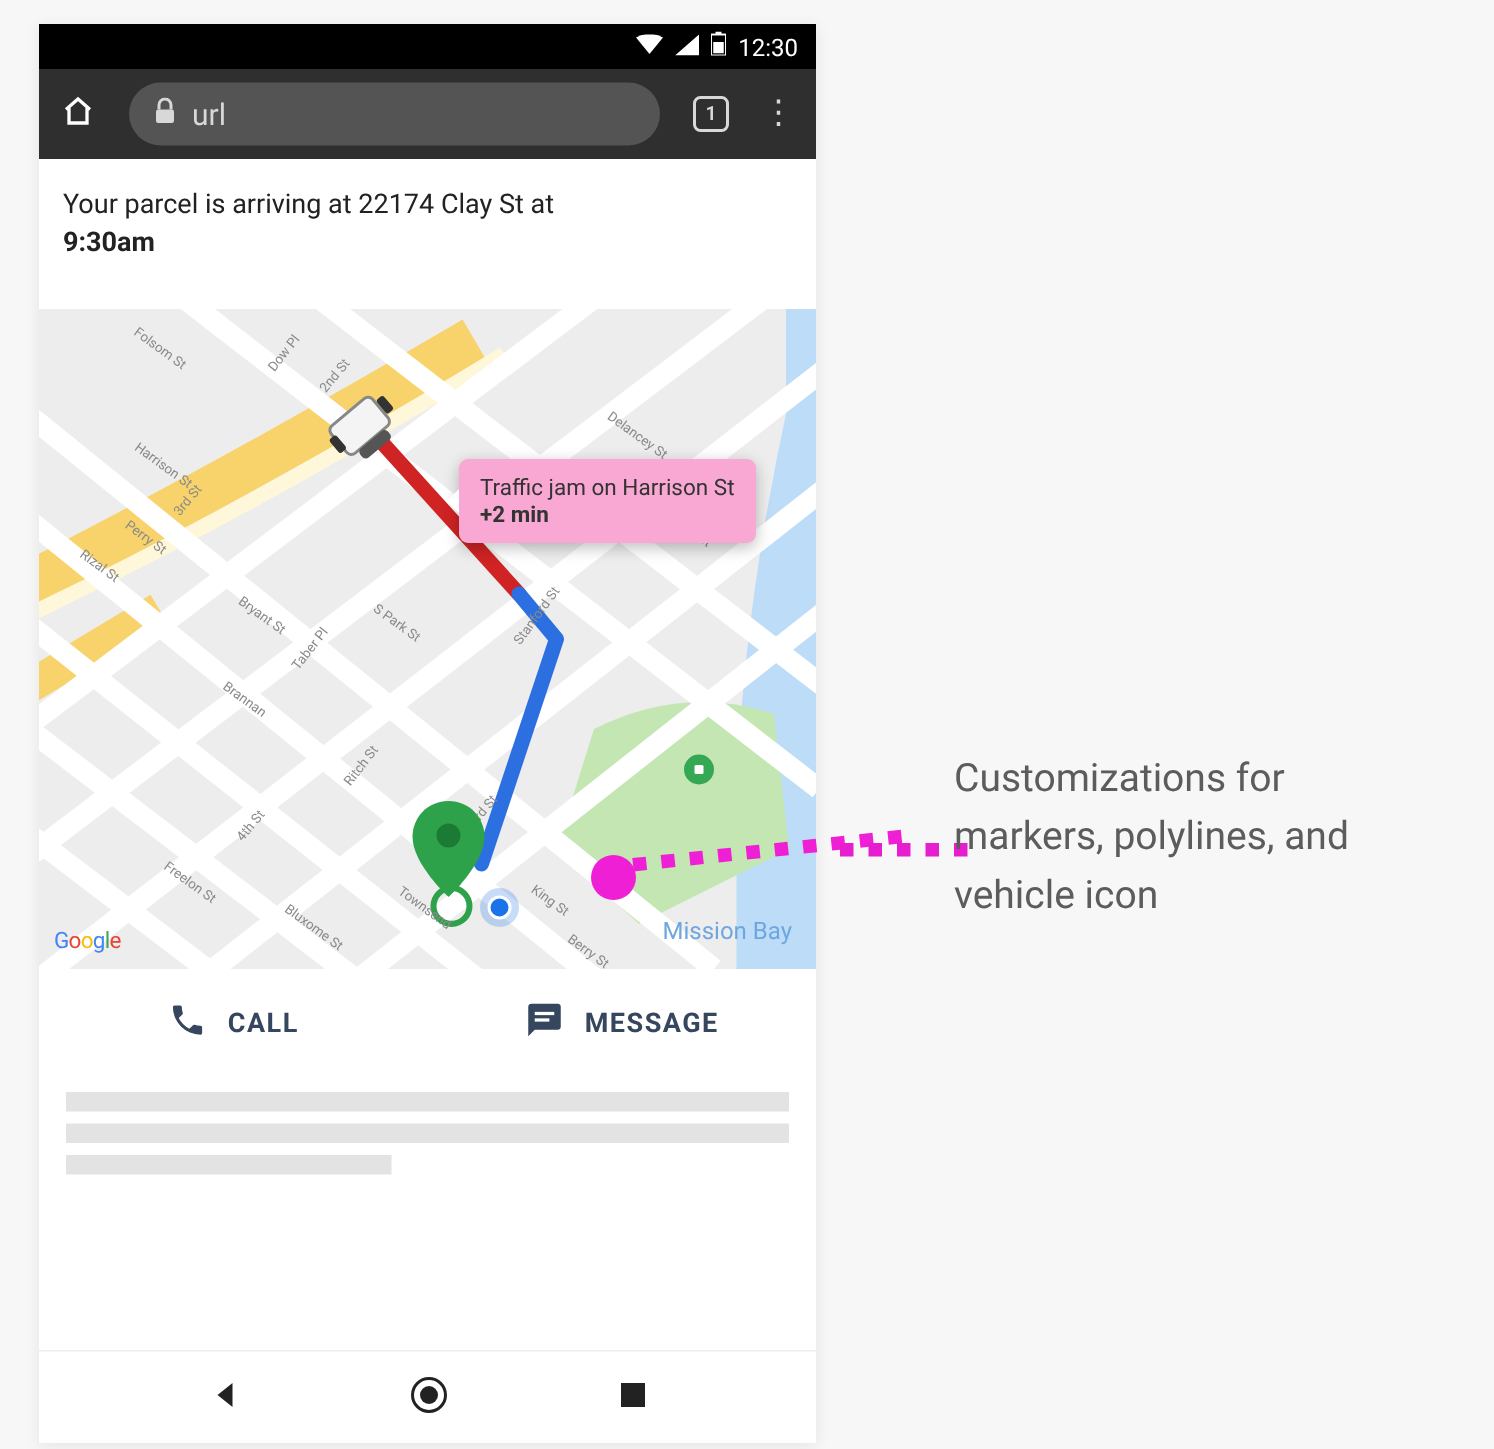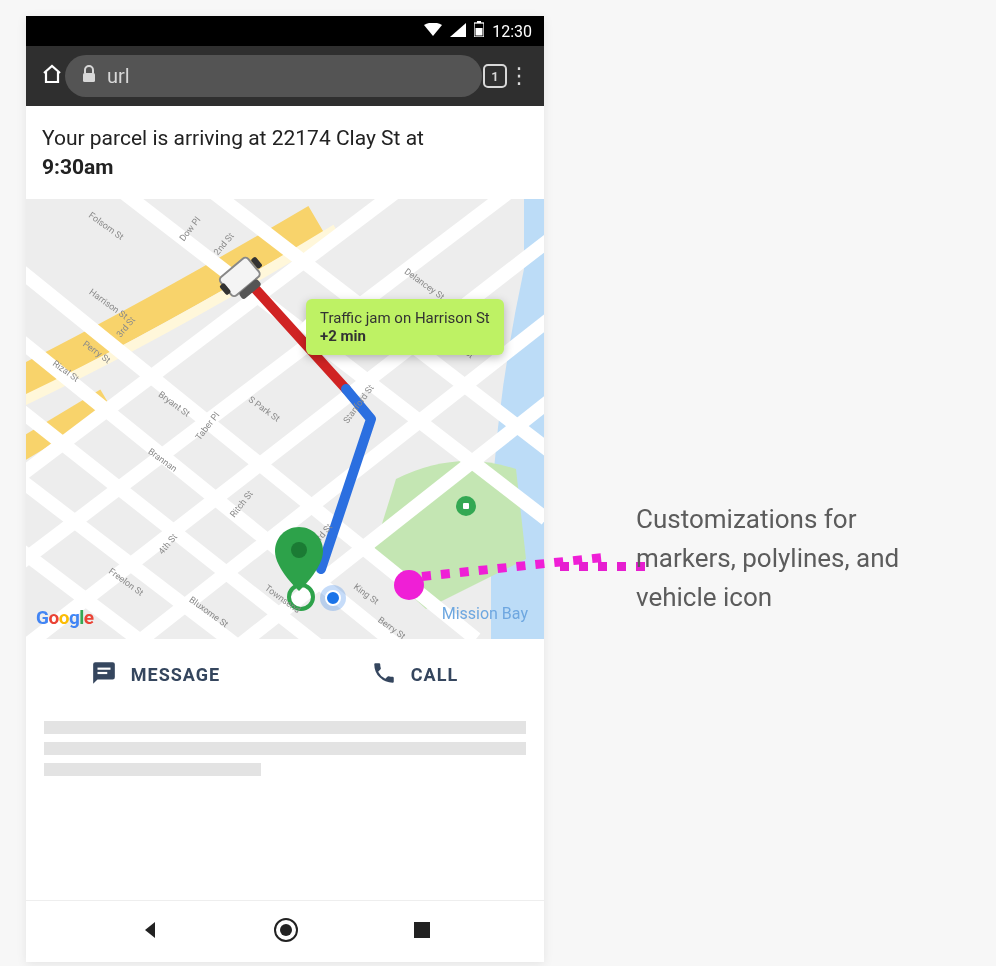--- a/index.html
+++ b/index.html
@@ -30,21 +30,21 @@
     padding: 0 12px;
     gap: 8px;
     font-size: 16px;
   }
   .browser-bar {
     height: 60px;
     background: #2f2f2f;
     display: flex;
     align-items: center;
     padding: 0 14px;
-    gap: 1px;
+    gap: 22px;
   }
   .home-btn { color:#fff; }
   .url-pill {
     flex: 1;
     background: #545454;
     border-radius: 28px;
     height: 42px;
     display: flex;
     align-items: center;
     padding: 0 16px;
@@ -64,37 +64,37 @@
     height: 60px;
     background: #1a1a1a;
     color:#fff;
     display:flex; align-items:center; justify-content:center;
     font-size: 20px;
     letter-spacing: 1px;
     font-weight: 700;
     font-stretch: condensed;
   }
   .arrival-msg {
-    padding: 18px 16px 16px 16px;
-    font-size: 21px;
+    padding: 18px 16px 32px 16px;
+    font-size: 18px;
     line-height: 1.4;
     color: #222;
   }
   .arrival-msg .time { font-weight: 700; }
   .map {
     height: 440px;
     background: #e8e8e8;
     position: relative;
     overflow: hidden;
   }
   .map svg { position:absolute; inset:0; }
   .tooltip {
     position:absolute;
     left: 280px; top: 100px;
-    background:#bef264;
+    background:#f9a8d4;
     border-radius: 6px;
     box-shadow: 0 3px 10px rgba(0,0,0,0.25);
     padding: 10px 14px 10px 14px;
     font-size: 15px;
     color: #333;
     white-space: nowrap;
   }
   .tooltip .delay { font-weight:700; }
   .tooltip .tt-arrow {
     position:absolute; left:-8px; top:20px;
@@ -123,21 +123,21 @@
   }
   .park-badge {
     position:absolute; left: 430px; top: 297px;
     width:20px; height:20px; border-radius:50%;
     background:#34a853;
     display:flex; align-items:center; justify-content:center;
   }
   .park-badge::after{ content:""; width:6px; height:6px; background:#fff; border-radius:1px;}
   .google-logo {
     position:absolute; left:10px; bottom:10px;
-    font-size: 19px; font-weight:700;
+    font-size: 15px; font-weight:400;
     letter-spacing: -0.5px;
     text-align: right;
   }
   .google-logo span:nth-child(1){color:#4285F4}
   .google-logo span:nth-child(2){color:#EA4335}
   .google-logo span:nth-child(3){color:#FBBC05}
   .google-logo span:nth-child(4){color:#4285F4}
   .google-logo span:nth-child(5){color:#34A853}
   .google-logo span:nth-child(6){color:#EA4335}
   .bay-label{ position:absolute; right:16px; bottom:16px; color:#6ea7e0; font-size:16px; }
@@ -353,35 +353,35 @@
     <div class="google-logo">
       <span>G</span><span>o</span><span>o</span><span>g</span><span>l</span><span>e</span>
     </div>
     <div class="bay-label">Mission Bay</div>
   </div>
 
   <div class="actions">
     <div class="action">
       <span>
         <svg width="26" height="26" viewBox="0 0 24 24" fill="#35465e">
+            <path d="M6.6 10.8a15 15 0 0 0 6.6 6.6l2.2-2.2a1 1 0 0 1 1-.25 11.4 11.4 0 0 0 3.6.57 1 1 0 0 1 1 1V20a1 1 0 0 1-1 1A17 17 0 0 1 3 4a1 1 0 0 1 1-1h3.5a1 1 0 0 1 1 1 11.4 11.4 0 0 0 .57 3.6 1 1 0 0 1-.25 1z"></path>
+          </svg>
+      </span>
+      <span>CALL</span>
+    </div>
+    <div class="action">
+      <span>
+        <svg width="26" height="26" viewBox="0 0 24 24" fill="#35465e">
             <path d="M20 2H4a2 2 0 0 0-2 2v18l4-4h14a2 2 0 0 0 2-2V4a2 2 0 0 0-2-2z"></path>
             <rect x="6" y="7" width="12" height="2" fill="#fff"></rect>
             <rect x="6" y="11" width="9" height="2" fill="#fff"></rect>
           </svg>
       </span>
       <span>MESSAGE</span>
     </div>
-    <div class="action">
-      <span>
-        <svg width="26" height="26" viewBox="0 0 24 24" fill="#35465e">
-            <path d="M6.6 10.8a15 15 0 0 0 6.6 6.6l2.2-2.2a1 1 0 0 1 1-.25 11.4 11.4 0 0 0 3.6.57 1 1 0 0 1 1 1V20a1 1 0 0 1-1 1A17 17 0 0 1 3 4a1 1 0 0 1 1-1h3.5a1 1 0 0 1 1 1 11.4 11.4 0 0 0 .57 3.6 1 1 0 0 1-.25 1z"></path>
-          </svg>
-      </span>
-      <span>CALL</span>
-    </div>
   </div>
 
   <div class="skeleton">
     <div class="line"></div>
     <div class="line"></div>
     <div class="line short"></div>
   </div>
 
   <div class="nav-bar">
     <span class="nav-back">

